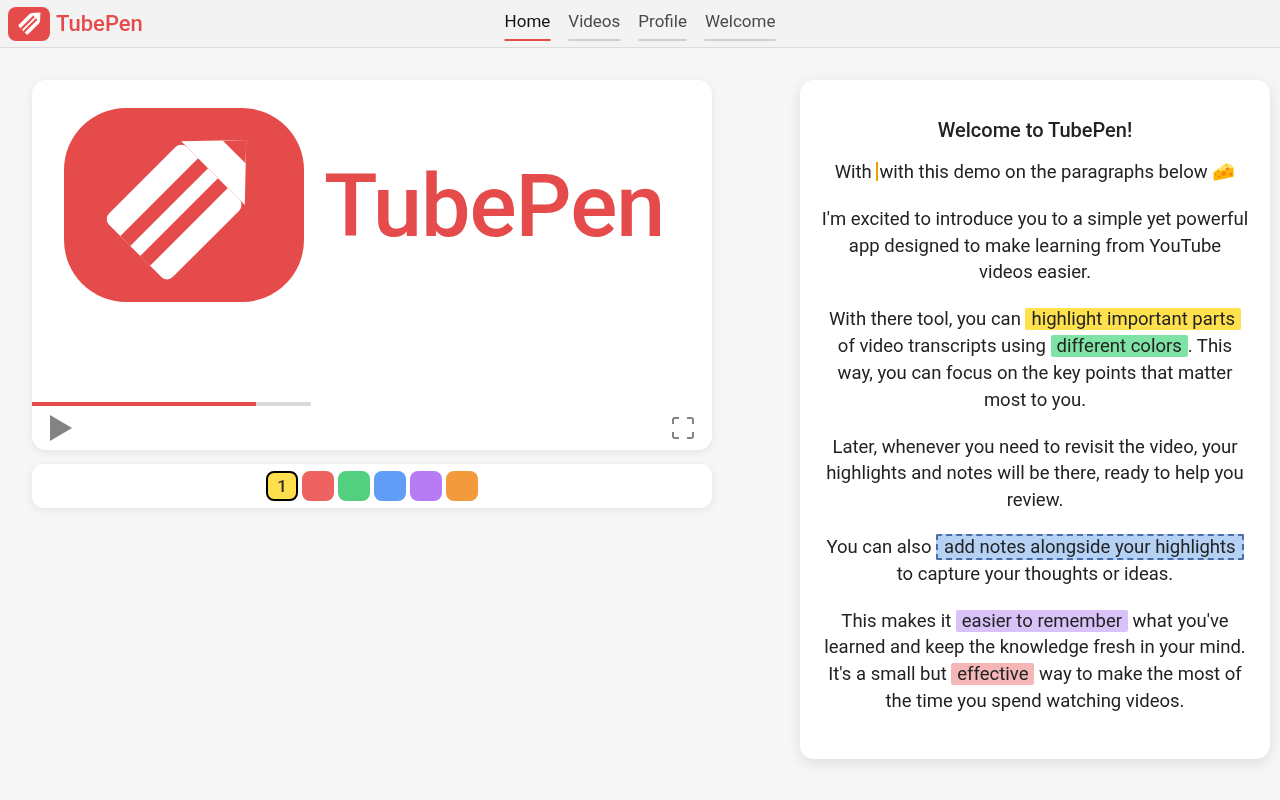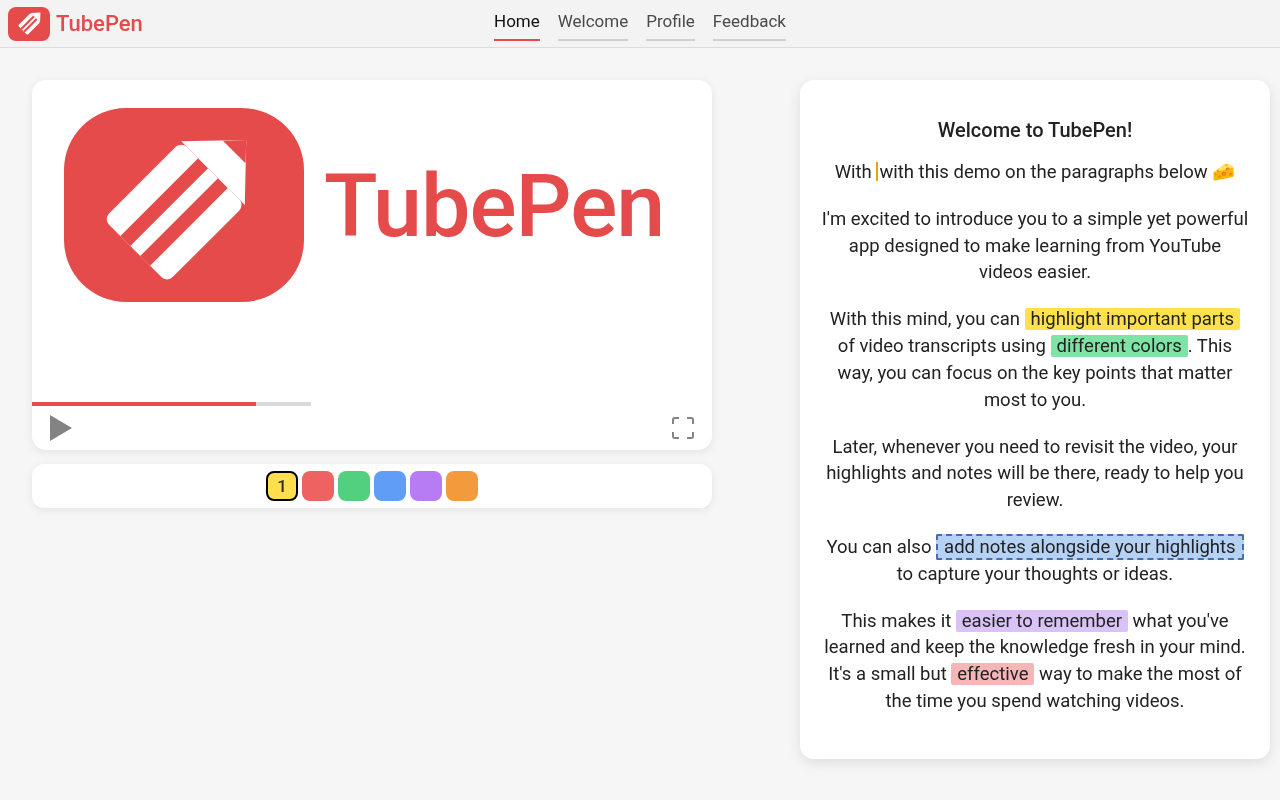--- a/index.html
+++ b/index.html
@@ -236,23 +236,23 @@
           <rect x="20" y="30" width="60" height="7" fill="#e54b4b"></rect>
           <rect x="20" y="43" width="60" height="7" fill="#e54b4b"></rect>
           <polygon points="80,18 104,40 80,62" fill="#fff"></polygon>
         </g>
       </svg>
     </div>
     <span class="brand-name">TubePen</span>
   </div>
   <div class="nav">
     <div class="nav-item active">Home</div>
+    <div class="nav-item">Videos</div>
+    <div class="nav-item">Profile</div>
     <div class="nav-item">Welcome</div>
-    <div class="nav-item">Profile</div>
-    <div class="nav-item">Feedback</div>
   </div>
 </div>
 
 <div class="content">
   <div class="left-col">
     <div class="video-card">
       <div class="video-brand">
         <div class="big-logo">
           <svg class="big-pencil" viewBox="0 0 170 150">
             <g transform="rotate(-45 85 75)">
@@ -298,21 +298,21 @@
     <div class="info-card">
       <h2>Welcome to TubePen!</h2>
 
       <p>
         <span>With </span><span class="caret"></span><span>with this demo on the paragraphs below 🧀</span>
       </p>
 
       <p>I'm excited to introduce you to a simple yet powerful app designed to make learning from YouTube videos easier.</p>
 
       <p>
-        <span>With this mind, you can </span><span class="hl hl-yellow">highlight important parts</span><span> of video transcripts using </span><span class="hl hl-green">different colors</span><span>. This way, you can focus on the key points that matter most to you.</span>
+        <span>With there tool, you can </span><span class="hl hl-yellow">highlight important parts</span><span> of video transcripts using </span><span class="hl hl-green">different colors</span><span>. This way, you can focus on the key points that matter most to you.</span>
       </p>
 
       <p>Later, whenever you need to revisit the video, your highlights and notes will be there, ready to help you review.</p>
 
       <p>
         <span>You can also </span><span class="hl hl-blue">add notes alongside your highlights</span><span> to capture your thoughts or ideas.</span>
       </p>
 
       <p>
         <span>This makes it </span><span class="hl hl-purple">easier to remember</span><span> what you've learned and keep the knowledge fresh in your mind. It's a small but </span><span class="hl hl-pink">effective</span><span> way to make the most of the time you spend watching videos.</span>

